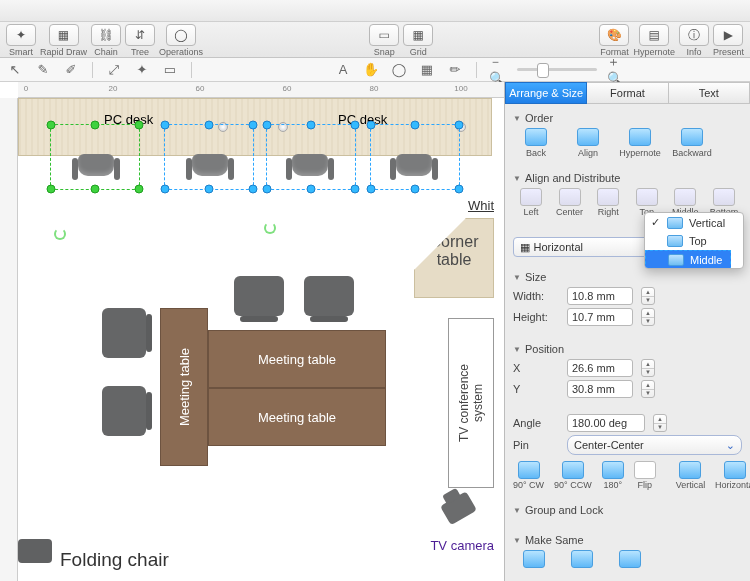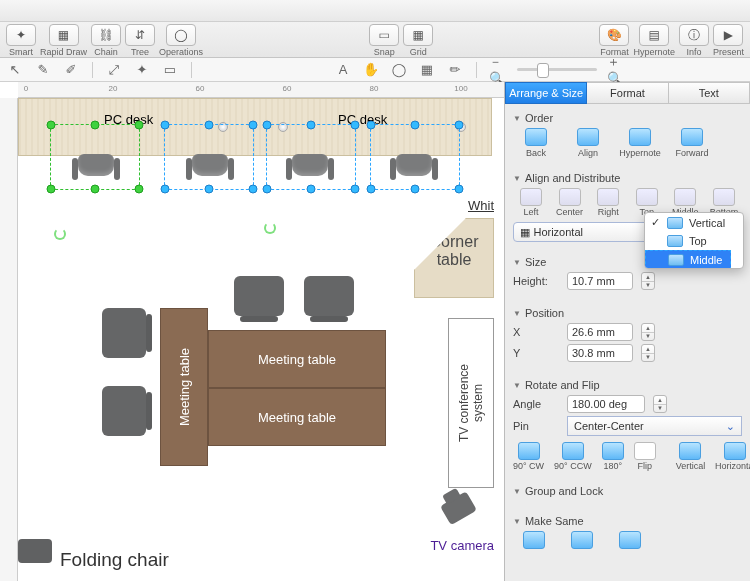--- a/index.html
+++ b/index.html
@@ -99,40 +99,40 @@
 .icon-cell{ display:flex; flex-direction:column; align-items:center; gap:2px; width:38px;}
 .icon-cell.small{width:34px; gap:1px;}
 .icon-cell .ic{ width:22px; height:18px; background:#fff; border:1px solid #bbb; border-radius:3px; position:relative;}
 .ic.blue{background:linear-gradient(#b7e4ff,#5fb8f7); border-color:#4a9fe0;}
 .ic.panel{background:linear-gradient(#eef,#dde);}
 .icon-cell .t{ font-size:9px; color:#555; white-space:nowrap;}
 
 .align-row{display:flex; justify-content:space-between; padding:0 2px;text-align:right;}
 .align-row .icon-cell{width:32px;}
 
-.dist-row{display:flex; align-items:center; gap:6px; margin-top:5px;}
+.dist-row{display:flex; align-items:center; gap:6px; margin-top:20px;}
 .combo{ flex:1; height:20px; background:linear-gradient(#fff,#eee); border:1px solid #a9b8d8; border-radius:4px; display:flex; align-items:center; padding:0 6px; font-size:11px; justify-content:space-between; color:#333;}
 .combo .arr{ width:16px; text-align:center; color:#3a6cc9;}
 .sq-btn{width:22px;height:20px; background:linear-gradient(#fff,#eee); border:1px solid #b5b5b5; border-radius:4px;}
 
 .menu{position:absolute; top:130px; right:6px; width:100px; background:#fff; border:1px solid #b8b8b8; border-radius:4px; box-shadow:0 4px 12px rgba(0,0,0,.25); overflow:hidden; z-index:5;}
 .menu .mi{display:flex; align-items:center; gap:6px; padding:3px 8px 3px 6px; font-size:11px;}
 .menu .mi .mic{width:16px;height:12px; background:linear-gradient(#bde3ff,#6fbef3); border:1px solid #4a9fe0; border-radius:2px;}
 .menu .mi.sel{ background:#2f82f6; color:#fff;}
 .menu .mi .chk{width:10px; color:#333;}
 .menu .mi.sel .chk{color:#fff;}
 
 .kv{display:flex; align-items:center; gap:8px; margin:3px 0;}
 .kv .k{width:46px; color:#444;}
 .num{ width:66px; height:18px; background:#fff; border:1px solid #b8b8b8; border-radius:3px; padding:0 4px; display:flex; align-items:center; font-size:11px;}
 .step{ width:14px; height:18px; border:1px solid #b8b8b8; border-radius:3px; background:linear-gradient(#fff,#eee); display:flex; flex-direction:column;}
 .step div{flex:1; font-size:6px; display:flex;align-items:center;justify-content:center; color:#666;}
 .step div:first-child{border-bottom:1px solid #ccc;}
 
-.pin-combo{ flex:1; height:20px; background:linear-gradient(#fff,#eee); border:1px solid #a9b8d8; border-radius:0; display:flex; align-items:center; justify-content:space-between; padding:0 6px; color:#333;}
+.pin-combo{ flex:1; height:20px; background:linear-gradient(#fff,#eee); border:1px solid #a9b8d8; border-radius:8px; display:flex; align-items:center; justify-content:space-between; padding:0 6px; color:#333;}
 .pin-combo .arr{color:#3a6cc9;}
 
 .rot-row{display:flex; gap:10px; margin-top:6px; align-items:flex-end;}
 .rot-row .icon-cell{width:40px;}
 .rot-row .sep{width:1px; height:28px; background:#ccc;}
 
 </style>
 </head>
 <body>
 
@@ -384,21 +384,21 @@
         <div class="icon-cell">
             <div class="ic blue"></div>
             <div class="t">Align</div>
           </div>
         <div class="icon-cell">
             <div class="ic blue"></div>
             <div class="t">Hypernote</div>
           </div>
         <div class="icon-cell">
             <div class="ic blue"></div>
-            <div class="t">Forward</div>
+            <div class="t">Backward</div>
           </div>
       </div>
     </div>
 
     <div class="section">
       <div class="sec-head">
           <span>Align and Distribute</span>
         </div>
       <div class="align-row">
         <div class="icon-cell small">
@@ -454,20 +454,28 @@
       <div class="mi">
           <span class="chk"></span>
           <div class="mic"></div>
           <span>Bottom</span>
         </div>
     </div>
 
     <div class="section">
       <div class="sec-head">
           <span>Size</span>
+        </div>
+      <div class="kv">
+          <div class="k">Width:</div>
+          <div class="num">10.8 mm</div>
+          <div class="step">
+            <div>▲</div>
+            <div>▼</div>
+          </div>
         </div>
       <div class="kv">
           <div class="k">Height:</div>
           <div class="num">10.7 mm</div>
           <div class="step">
             <div>▲</div>
             <div>▼</div>
           </div>
         </div>
     </div>
@@ -488,23 +496,20 @@
           <div class="k">Y</div>
           <div class="num">30.8 mm</div>
           <div class="step">
             <div>▲</div>
             <div>▼</div>
           </div>
         </div>
     </div>
 
     <div class="section">
-      <div class="sec-head">
-          <span>Rotate and Flip</span>
-        </div>
       <div class="kv">
           <div class="k">Angle</div>
           <div class="num" style="width:78px">180.00 deg</div>
           <div class="step">
             <div>▲</div>
             <div>▼</div>
           </div>
         </div>
       <div class="kv">
           <div class="k">Pin</div>

